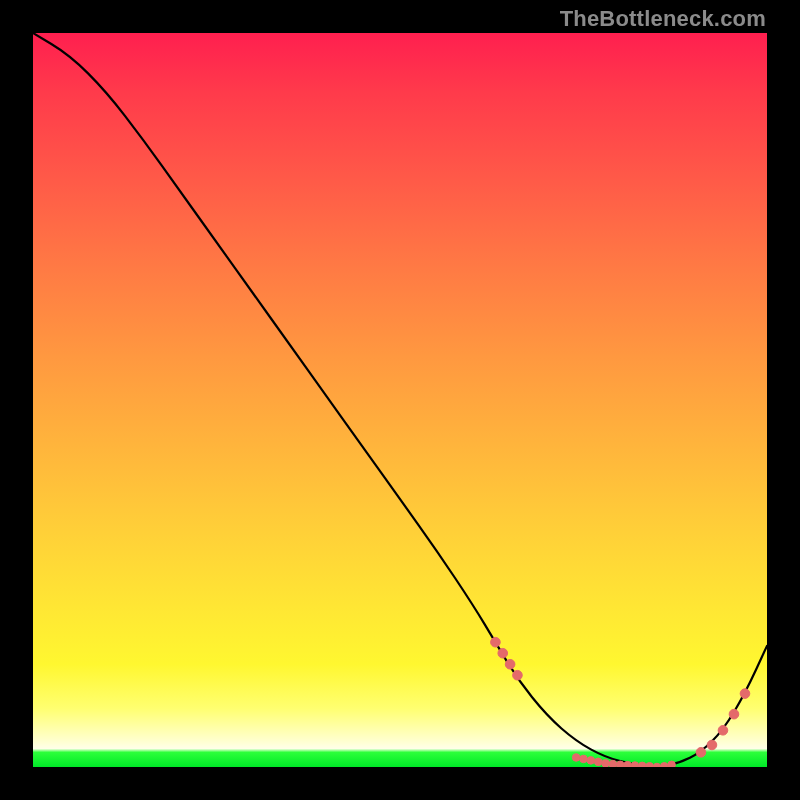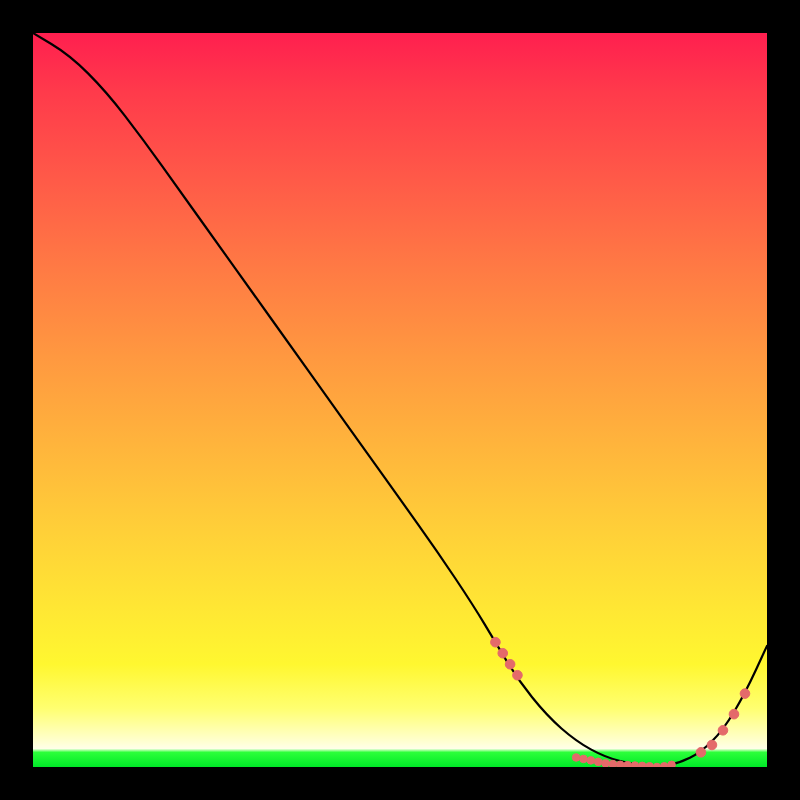--- a/index.html
+++ b/index.html
@@ -70,20 +70,21 @@
     font-weight: 600;
     color: #8b8b8b;
     letter-spacing: 0.2px;
   }
 </style>
 </head>
 <body>
 
 <div class="stage">
 
+  <div class="watermark">TheBottleneck.com</div>
 
   <div class="plot-area">
     <div class="gradient-bg"></div>
     <svg class="curve-svg" viewBox="0 0 734 734" preserveAspectRatio="none">
       <path class="curve-path" d="M 0.00 0.00 Q 0.00 0.00 18.35 11.01 Q 36.70 22.02 55.05 40.37 Q 73.40 58.72 91.75 82.58 Q 110.10 106.43 128.45 132.12 Q 146.80 157.81 165.15 183.50 Q 183.50 209.19 201.85 234.88 Q 220.20 260.57 238.55 286.26 Q 256.90 311.95 275.25 337.64 Q 293.60 363.33 311.95 389.02 Q 330.30 414.71 348.65 440.40 Q 367.00 466.09 385.35 491.78 Q 403.70 517.47 422.05 545.00 Q 440.40 572.52 451.41 590.87 Q 462.42 609.22 473.43 627.57 Q 484.44 645.92 499.12 664.27 Q 513.80 682.62 528.48 695.46 Q 543.16 708.31 557.84 716.38 Q 572.52 724.46 587.20 728.13 Q 601.88 731.80 612.89 732.90 Q 623.90 734.00 634.91 732.16 Q 645.92 730.33 656.93 724.83 Q 667.94 719.32 678.95 708.31 Q 689.96 697.30 700.97 678.95 Q 711.98 660.60 722.99 636.75 T 734.00 612.89"></path>
       <g>
           <circle cx="462.42" cy="609.22" r="4.8" class="marker"></circle>
           <circle cx="469.76" cy="620.23" r="4.8" class="marker"></circle>
           <circle cx="477.10" cy="631.24" r="4.8" class="marker"></circle>
           <circle cx="484.44" cy="642.25" r="4.8" class="marker"></circle>

